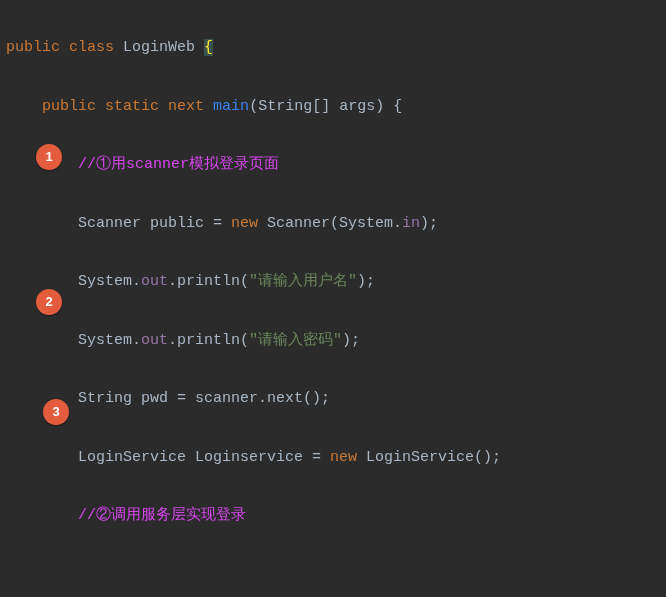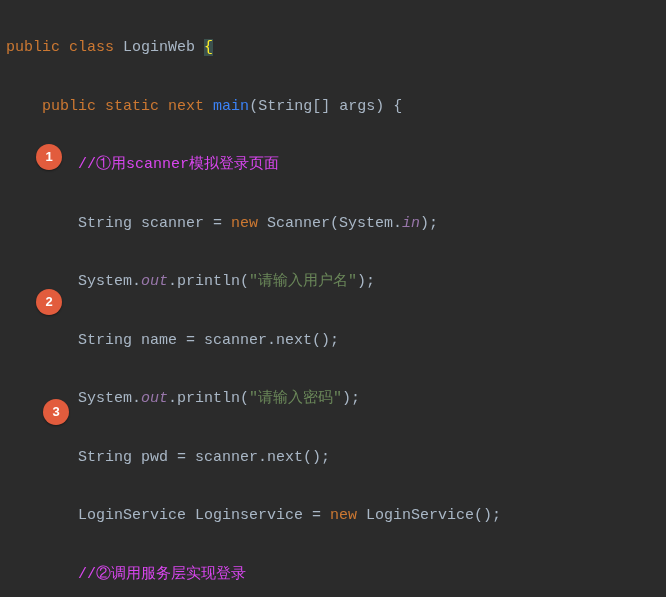--- a/index.html
+++ b/index.html
@@ -20,21 +20,21 @@
     white-space: pre;
   }
   .line {
     display: block;
     padding-left: 6px;
   }
   .kw { color: #cc7832; }      
   .meth { color: #3b82f6; }     
   .str { color: #6a8759; }      
   .cmt { color: #d946ef; }      
-  .field { color: #9876aa; font-style: italic; }
+  .field { color: #9876aa; }
   .caret-brace { background: #3b514d; color:#ffef28; }
   .pl { color: #a9b7c6; }
 
   .badge {
     position: absolute;
     width: 26px;
     height: 26px;
     border-radius: 50%;
     background: #e25c3d;
     color: #fff;
@@ -50,23 +50,22 @@
   .badge-2 { left: 36px; top: 289px; }
   .badge-3 { left: 43px; top: 399px; }
 </style>
 </head>
 <body>
 
 <div class="code-container">
 <span class="line"><span class="kw">public</span> <span class="kw">class</span> <span class="pl">LoginWeb</span> <span class="caret-brace">{</span></span>
 <span class="line">    <span class="kw">public</span> <span class="kw">static</span> <span class="kw">next</span> <span class="meth">main</span><span class="pl">(String[] args) {</span></span>
 <span class="line">        <span class="cmt">//①用scanner模拟登录页面</span></span>
-<span class="line">        <span class="pl">String scanner = </span><span class="kw">new</span><span class="pl"> Scanner(System.</span><span class="field">in</span><span class="pl">);</span></span>
+<span class="line">        <span class="pl">Scanner public = </span><span class="kw">new</span><span class="pl"> Scanner(System.</span><span class="field">in</span><span class="pl">);</span></span>
 <span class="line">        <span class="pl">System.</span><span class="field">out</span><span class="pl">.println(</span><span class="str">"请输入用户名"</span><span class="pl">);</span></span>
-<span class="line">        <span class="pl">String name = scanner.next();</span></span>
 <span class="line">        <span class="pl">System.</span><span class="field">out</span><span class="pl">.println(</span><span class="str">"请输入密码"</span><span class="pl">);</span></span>
 <span class="line">        <span class="pl">String pwd = scanner.next();</span></span>
 <span class="line">        <span class="pl">LoginService Loginservice = </span><span class="kw">new</span><span class="pl"> LoginService();</span></span>
 <span class="line">        <span class="cmt">//②调用服务层实现登录</span></span>
 
 
 
 
 
 

